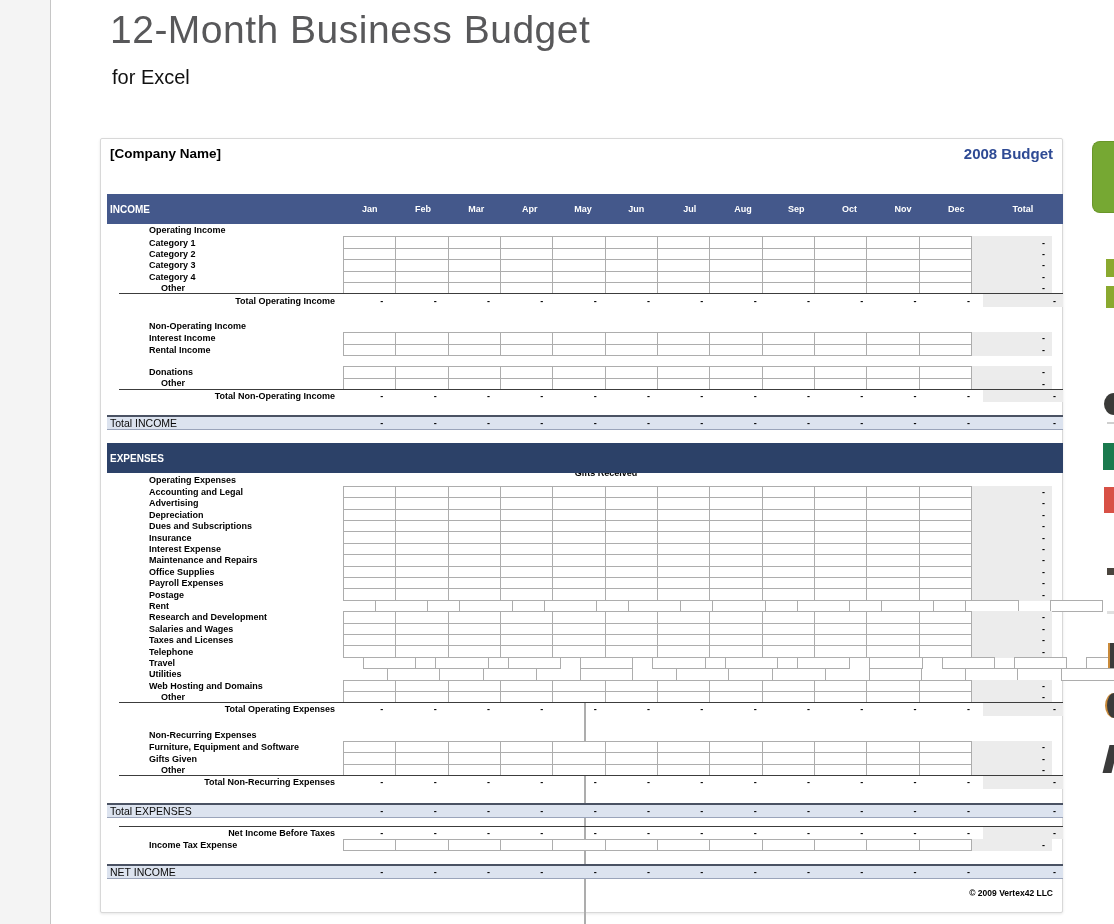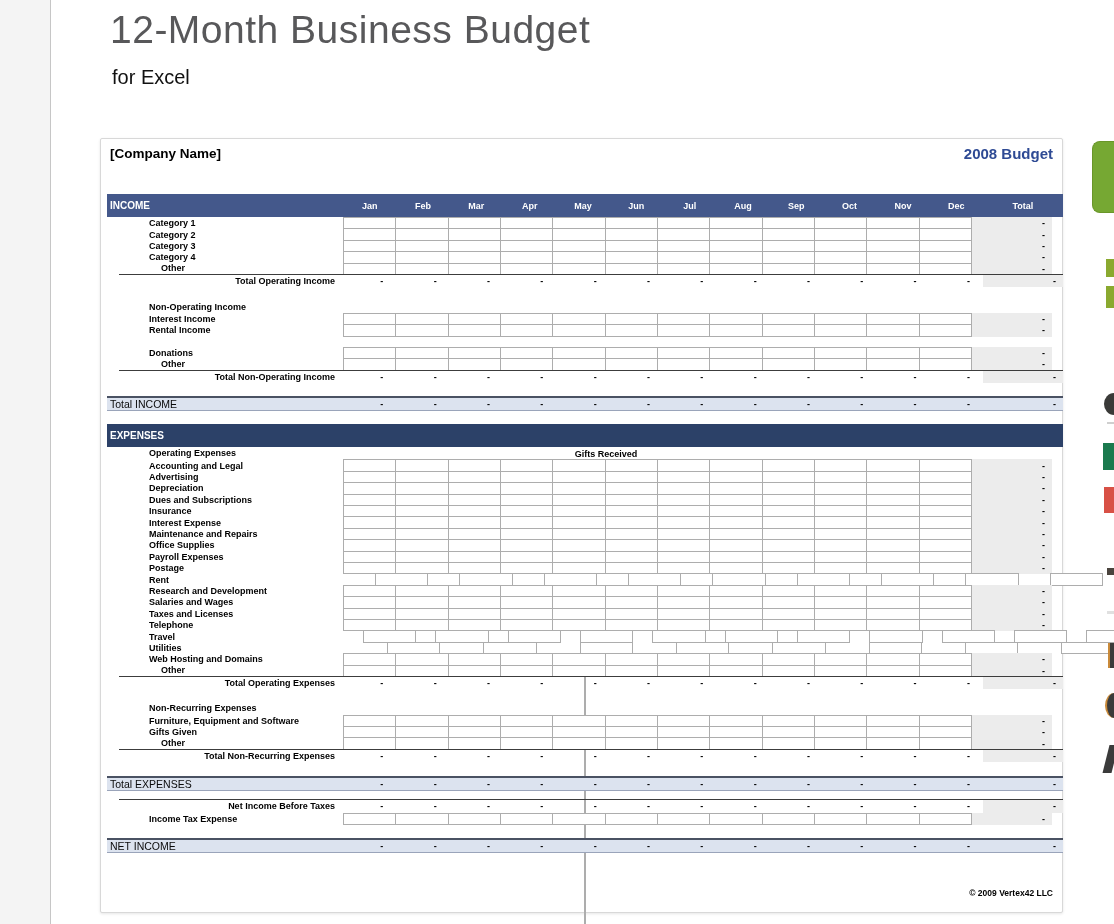--- a/index.html
+++ b/index.html
@@ -17,21 +17,21 @@
   
   .card{position:absolute;left:100px;top:138px;width:963px;height:775px;
     background:#fff;border:1px solid #d8d8d8;border-radius:2px;
     box-shadow:0 1px 3px rgba(0,0,0,0.10);box-sizing:border-box;}
   .company{position:absolute;left:9px;top:7px;font-size:13.5px;font-weight:bold;color:#000;}
   .budget-title{position:absolute;right:9px;top:6px;font-size:15px;font-weight:bold;color:#2e4a94;}
   .copyright{position:absolute;right:9px;bottom:14px;font-size:8.5px;font-weight:bold;color:#000;}
   
   .sheet-table{position:absolute;left:6px;top:55px;width:956px;}
   .r{display:flex;align-items:center;position:relative;box-sizing:border-box;height:12.4px;}
-  .r-bar{height:23px;background:#44588b;color:#fff;font-weight:bold;}
+  .r-bar{height:30px;background:#44588b;color:#fff;font-weight:bold;}
   .r-bar.exp{background:#2c4168;}
   .bar-label{font-size:10px;padding-left:3px;flex:0 0 233px;}
   .mhead{flex:0 0 53.333px;text-align:center;font-size:9px;font-weight:bold;box-sizing:border-box;}
   .thead{flex:0 0 80px;text-align:center;font-size:9px;font-weight:bold;box-sizing:border-box;}
   .lblcol{flex:0 0 236px;box-sizing:border-box;font-size:9px;font-weight:bold;color:#000;
     white-space:nowrap;overflow:visible;height:100%;display:flex;align-items:center;}
   .lbl-ind{padding-left:42px;}
   .lbl-u{border-bottom:1px solid #3c3c3c;margin-left:12px;flex-basis:224px;}
   .lbl-total{justify-content:flex-end;padding-right:8px;}
   .mcol{flex:0 0 53.333px;height:100%;box-sizing:border-box;}
@@ -90,20 +90,23 @@
         <div class="mhead">Jun</div>
         <div class="mhead">Jul</div>
         <div class="mhead">Aug</div>
         <div class="mhead">Sep</div>
         <div class="mhead">Oct</div>
         <div class="mhead">Nov</div>
         <div class="mhead">Dec</div>
         <div class="thead">Total</div>
       </div>
       <div class="r">
+        <div class="lblcol lbl-ind">Operating Income</div>
+      </div>
+      <div class="r">
         <div class="lblcol lbl-ind">Category 1</div>
         <div class="mcol cellbox first"></div>
         <div class="mcol cellbox"></div>
         <div class="mcol cellbox"></div>
         <div class="mcol cellbox"></div>
         <div class="mcol cellbox"></div>
         <div class="mcol cellbox"></div>
         <div class="mcol cellbox"></div>
         <div class="mcol cellbox"></div>
         <div class="mcol cellbox"></div>

